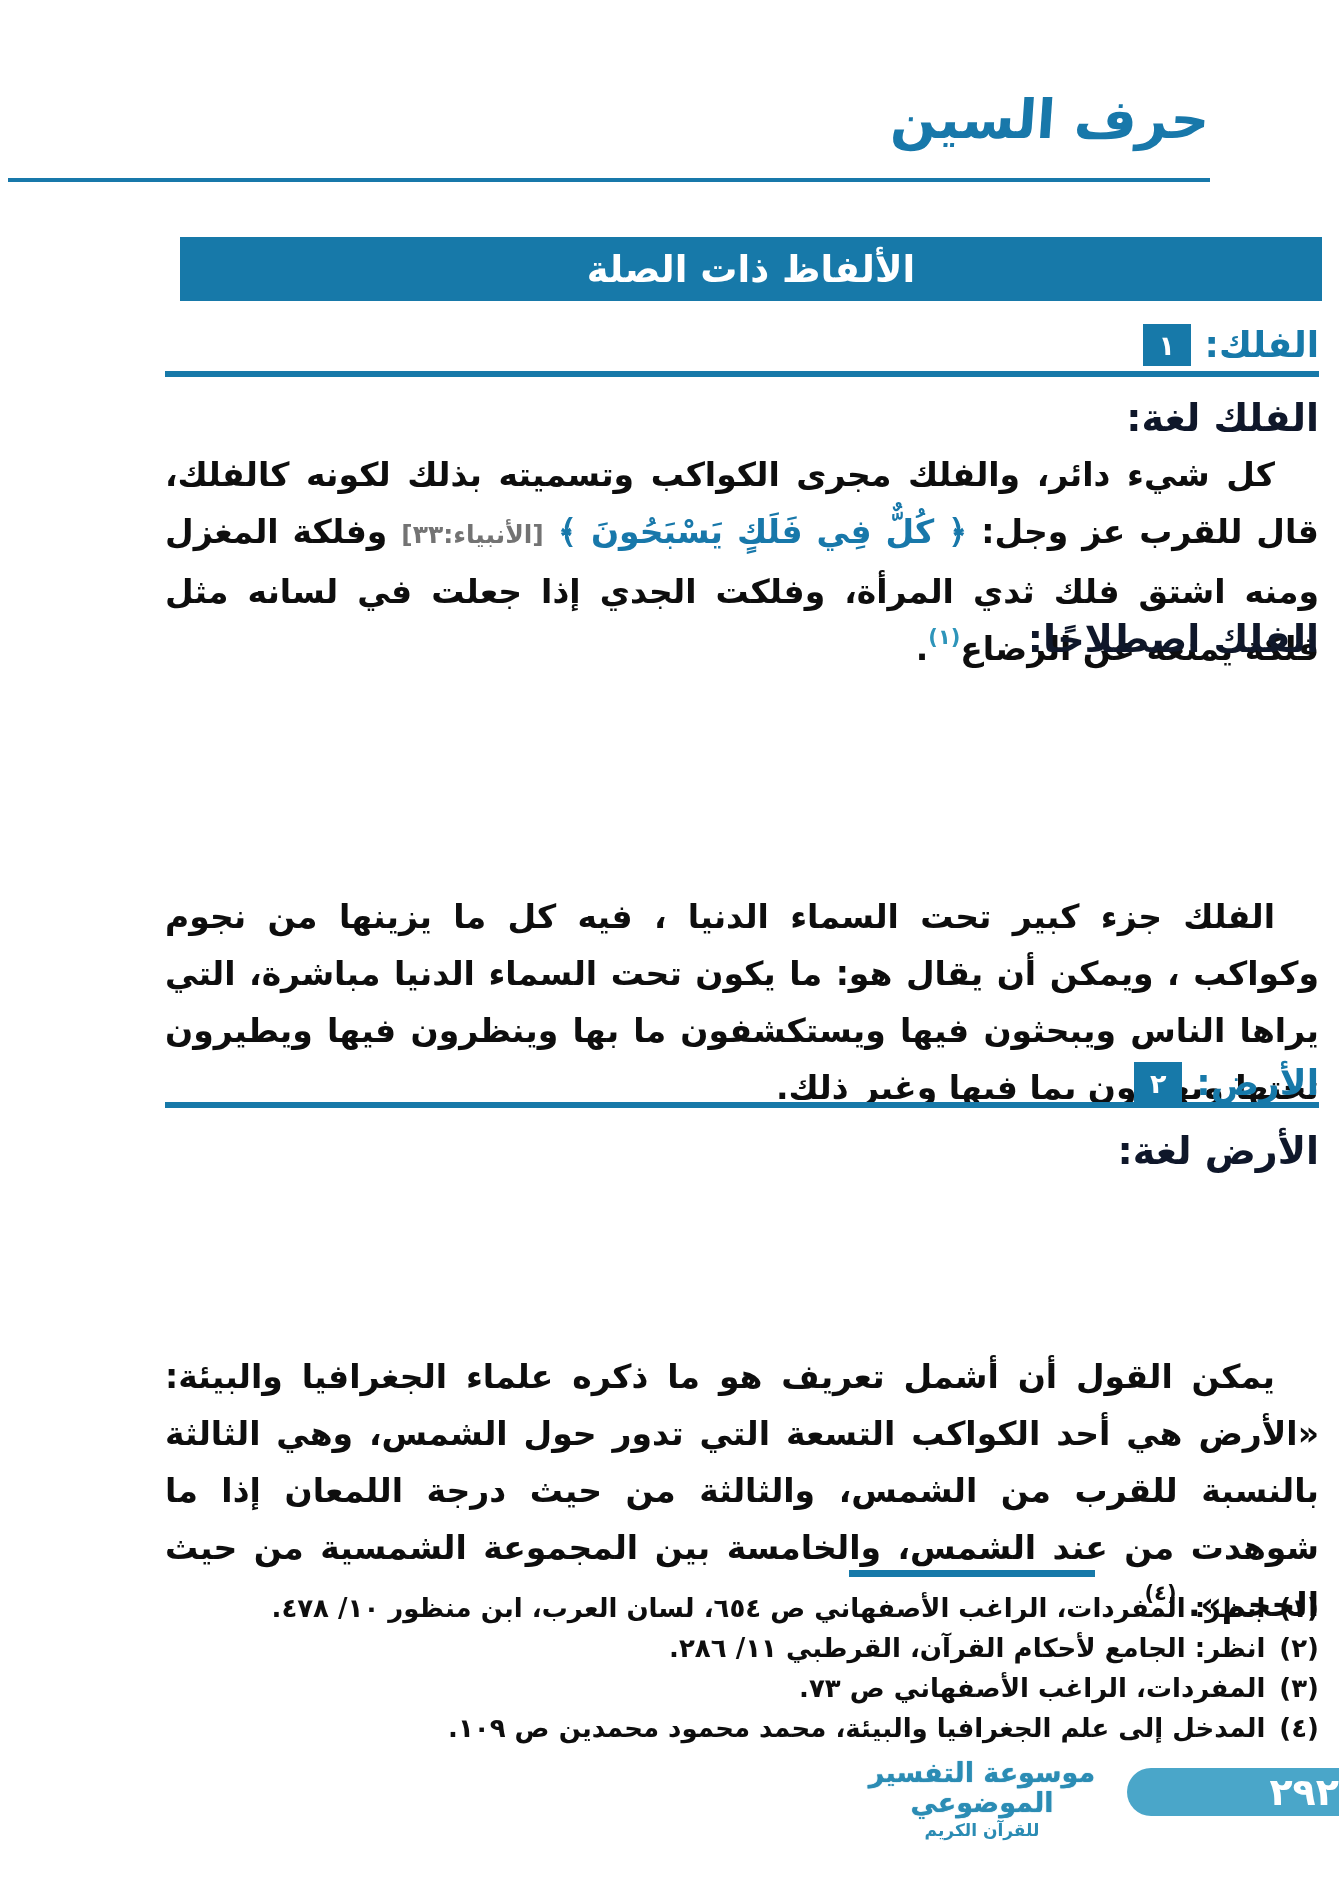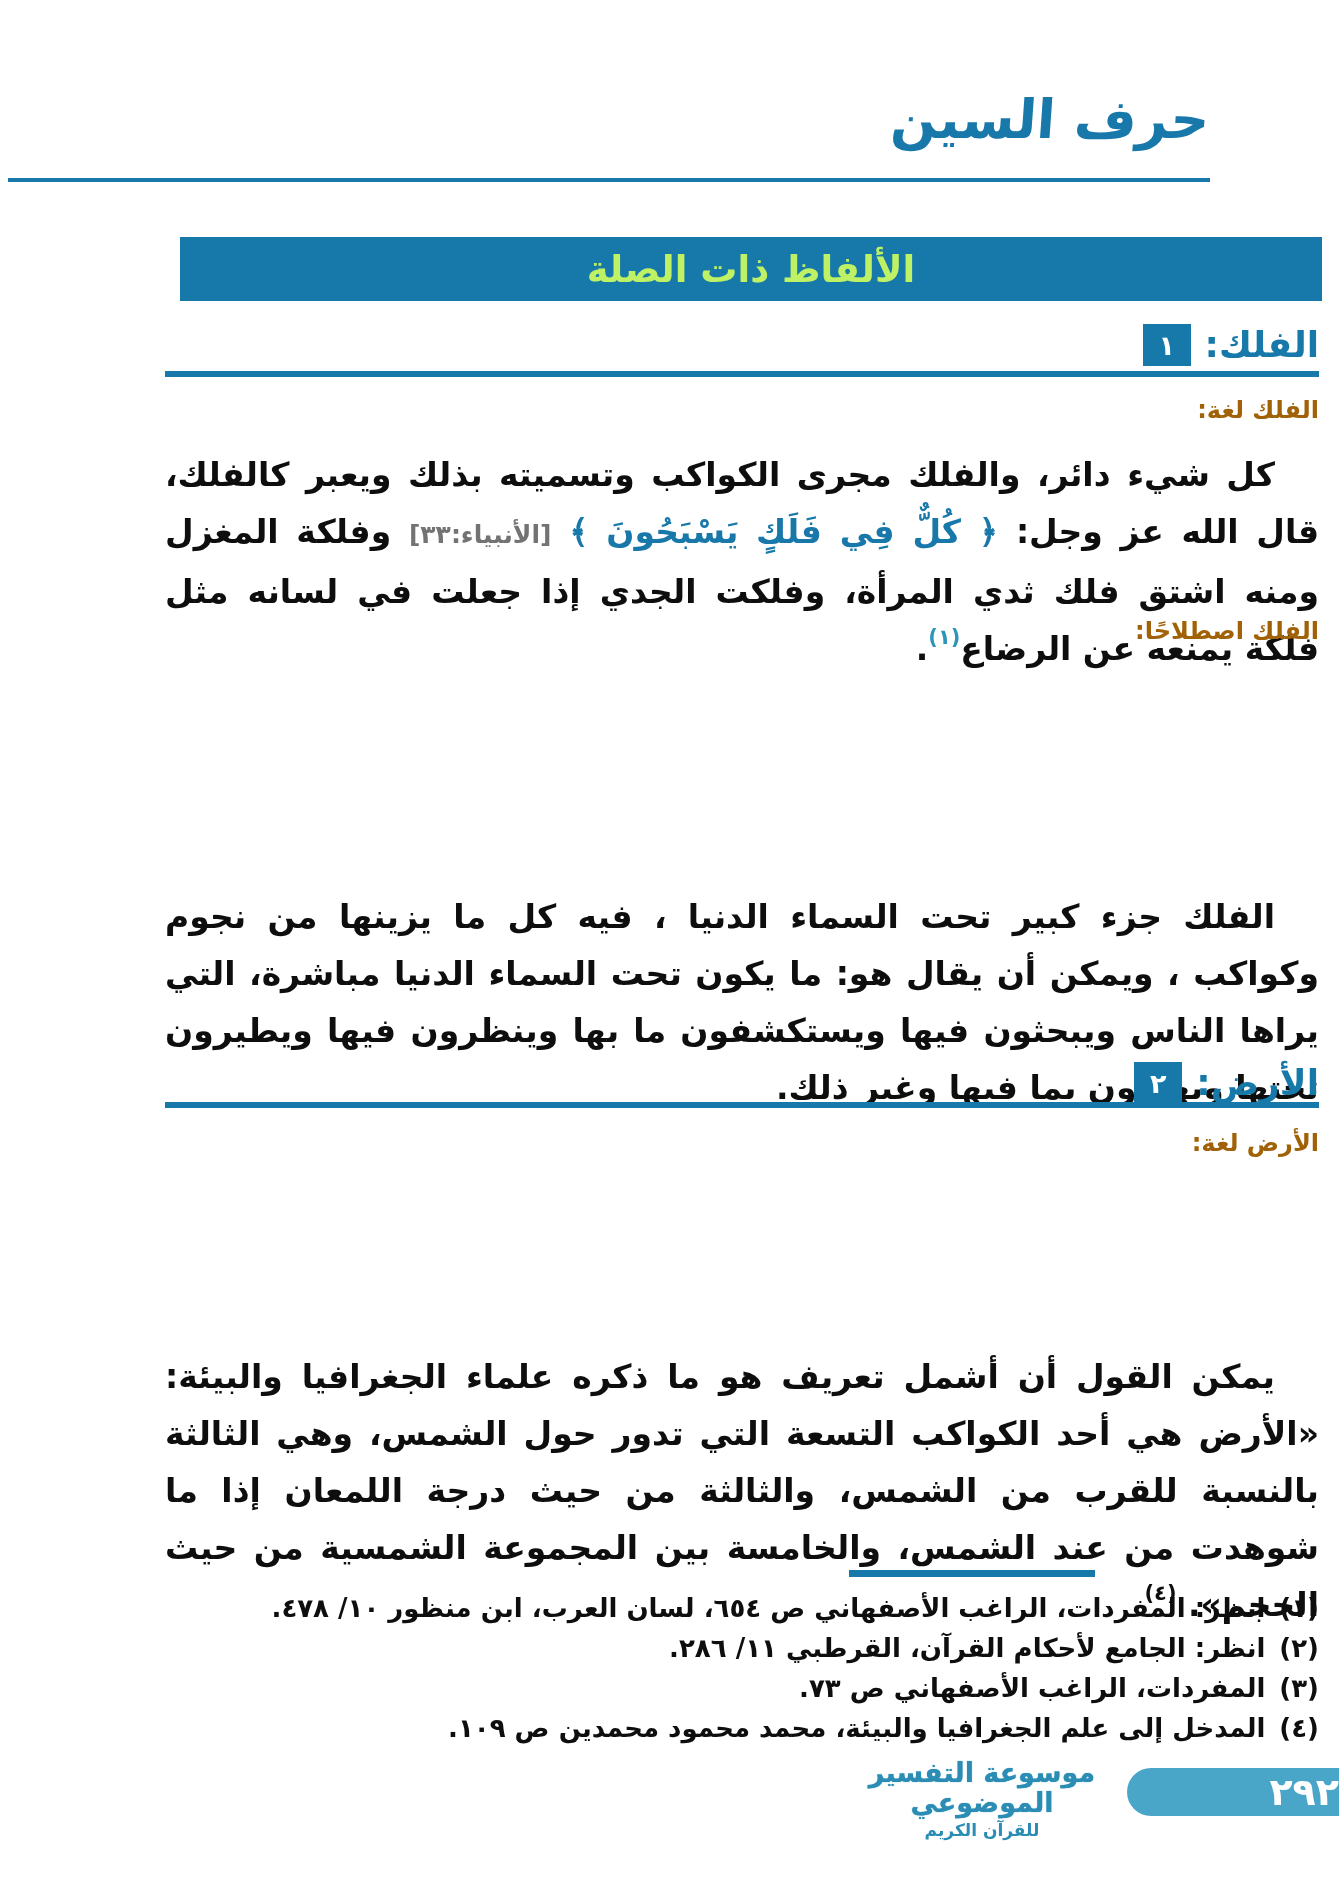--- a/index.html
+++ b/index.html
@@ -22,39 +22,39 @@
   .header-rule{
     position:absolute;top:178px;left:8px;width:1202px;height:4px;
     background:#1878aa;
   }
   
   .banner{
     position:absolute;top:237px;left:180px;width:1142px;height:64px;
     background:#1779a9;
     display:flex;align-items:center;justify-content:center;
   }
-  .banner span{color:#bef264;font-size:37px;font-weight:bold;}
+  .banner span{color:#ffffff;font-size:37px;font-weight:bold;}
   
   .sec-header{
     position:absolute;right:20px;height:46px;
     display:flex;align-items:center;gap:14px;
   }
   .sec-title{font-size:36px;font-weight:bold;color:#1779a9;line-height:46px;}
   .sec-num{
     width:48px;height:42px;background:#1779a9;color:#ffffff;
     display:flex;align-items:center;justify-content:center;
     font-size:27px;font-weight:bold;flex:0 0 auto;
   }
   .sec-rule{
     position:absolute;right:20px;width:1154px;height:6px;background:#1779a9;
   }
   
   .subhead{
     position:absolute;right:20px;
-    font-size:24px;font-weight:bold;color:#a16207;
+    font-size:38px;font-weight:bold;color:#0f172a;
   }
   
   .para{
     position:absolute;right:20px;width:1154px;
     font-size:33px;font-weight:bold;color:#0e0e0e;
     line-height:57px;text-align:justify;text-indent:44px;
   }
   .verse{color:#1878aa;}
   .vref{font-size:25px;color:#737373;}
   sup.ref{
@@ -105,21 +105,21 @@
 
   <div class="sec-header" style="top:322px">
     <span class="sec-title">الفلك:</span>
     <span class="sec-num">١</span>
   </div>
   <div class="sec-rule" style="top:371px"></div>
 
   <div class="subhead" style="top:396px">الفلك لغة:</div>
 
   <div class="para" style="top:446px">
-    <span>كل شيء دائر، والفلك مجرى الكواكب وتسميته بذلك ويعبر كالفلك، قال الله عز وجل: </span><span class="verse">﴿ كُلٌّ فِي فَلَكٍ يَسْبَحُونَ ﴾</span>
+    <span>كل شيء دائر، والفلك مجرى الكواكب وتسميته بذلك لكونه كالفلك، قال للقرب عز وجل: </span><span class="verse">﴿ كُلٌّ فِي فَلَكٍ يَسْبَحُونَ ﴾</span>
     <span class="vref">[الأنبياء:٣٣]</span><span> وفلكة المغزل ومنه اشتق فلك ثدي المرأة، وفلكت الجدي إذا جعلت في لسانه مثل فلكة يمنعه عن الرضاع</span><sup class="ref">(١)</sup><span>.</span>
   </div>
 
   <div class="subhead" style="top:617px">الفلك اصطلاحًا:</div>
 
 
 
   <div class="para" style="top:888px">
     <span>الفلك جزء كبير تحت السماء الدنيا ، فيه كل ما يزينها من نجوم وكواكب ، ويمكن أن يقال هو: ما يكون تحت السماء الدنيا مباشرة، التي يراها الناس ويبحثون فيها ويستكشفون ما بها وينظرون فيها ويطيرون تحتها ويهتدون بما فيها وغير ذلك.</span>
   </div>

